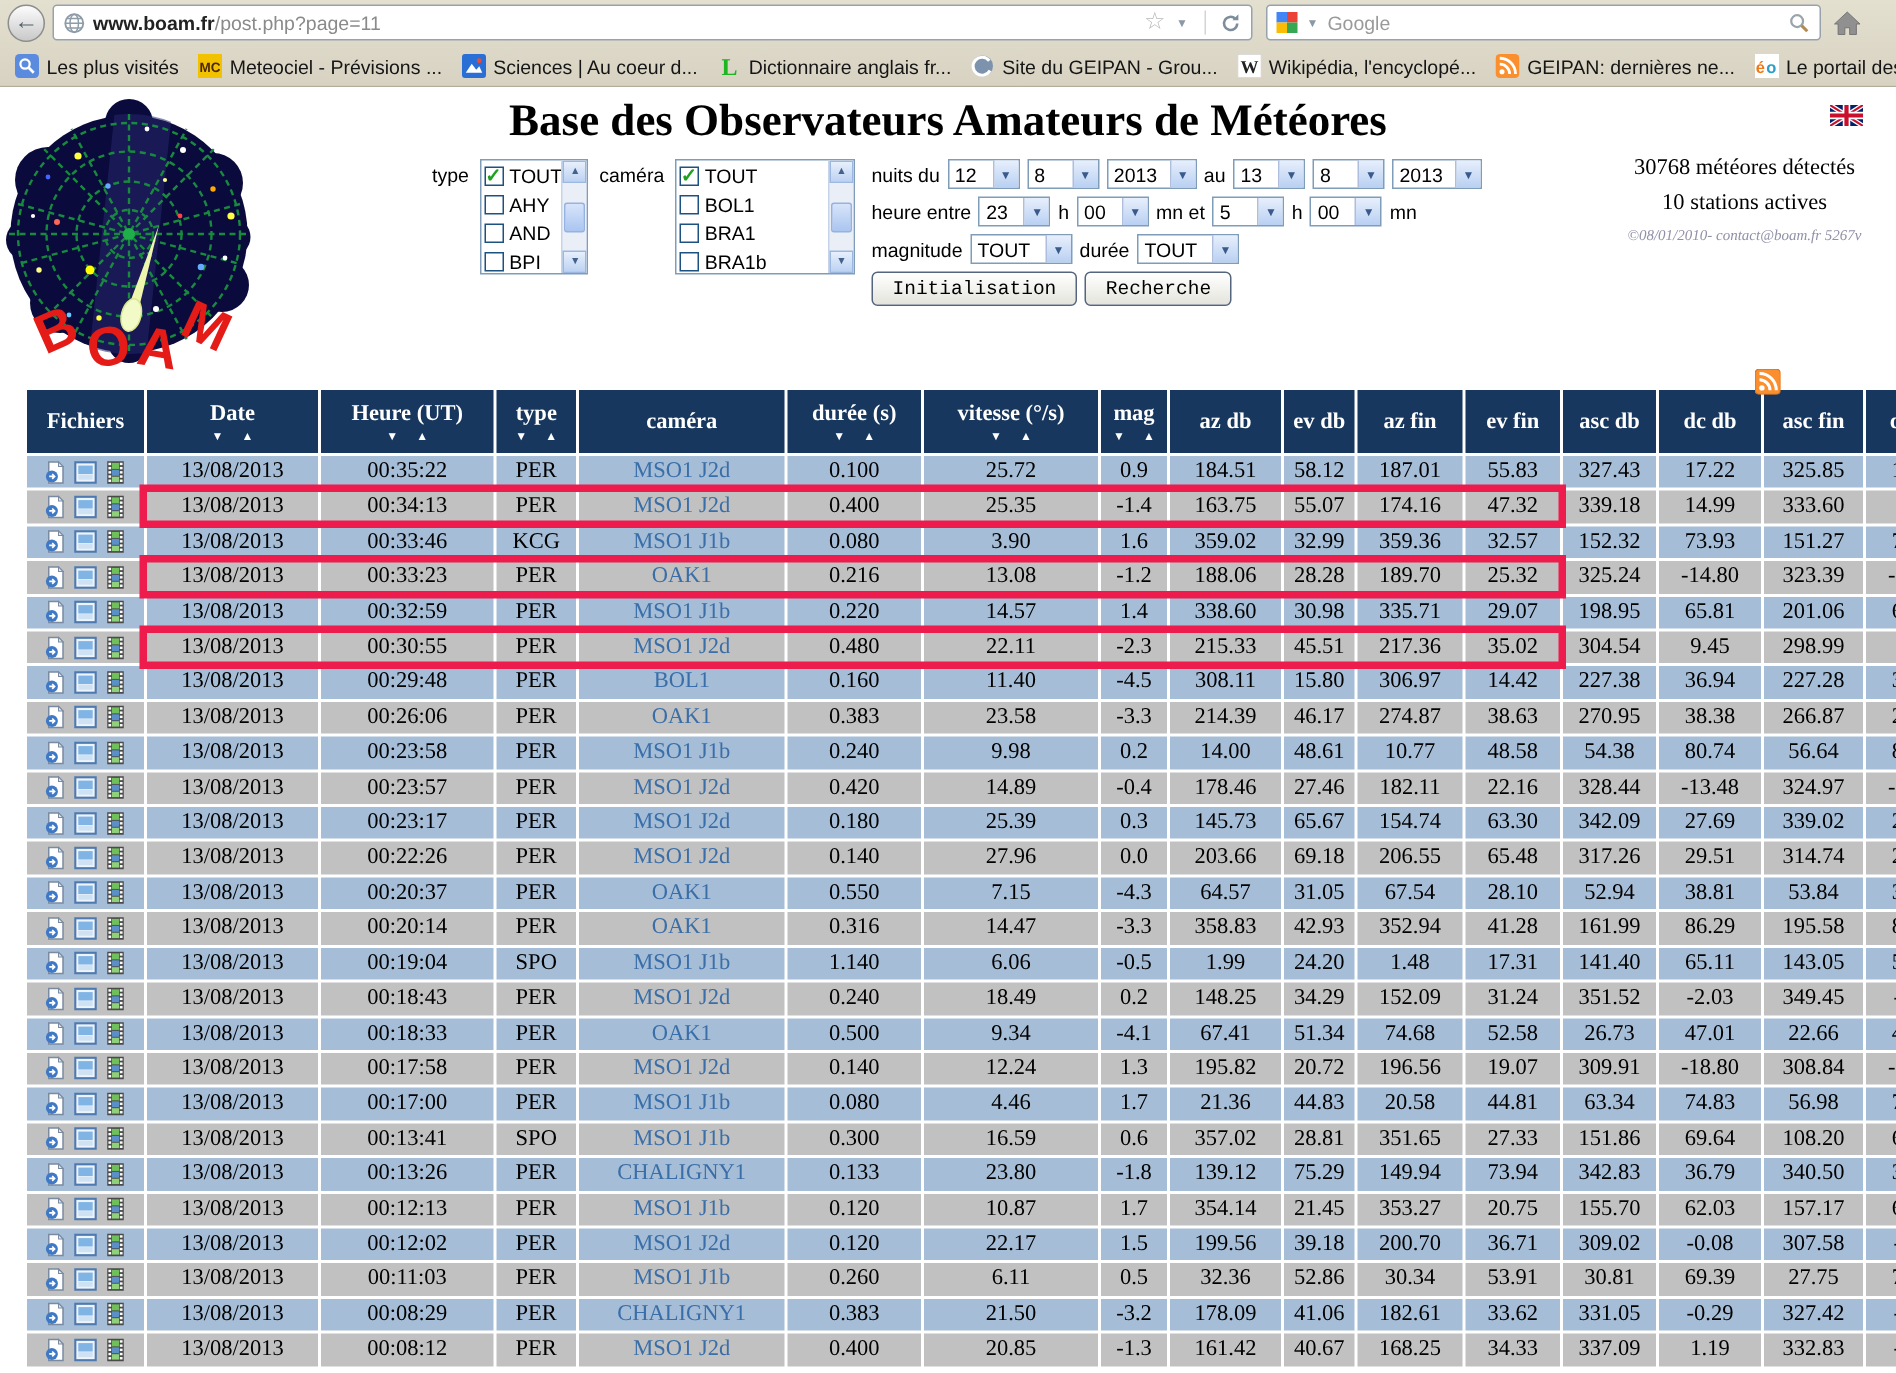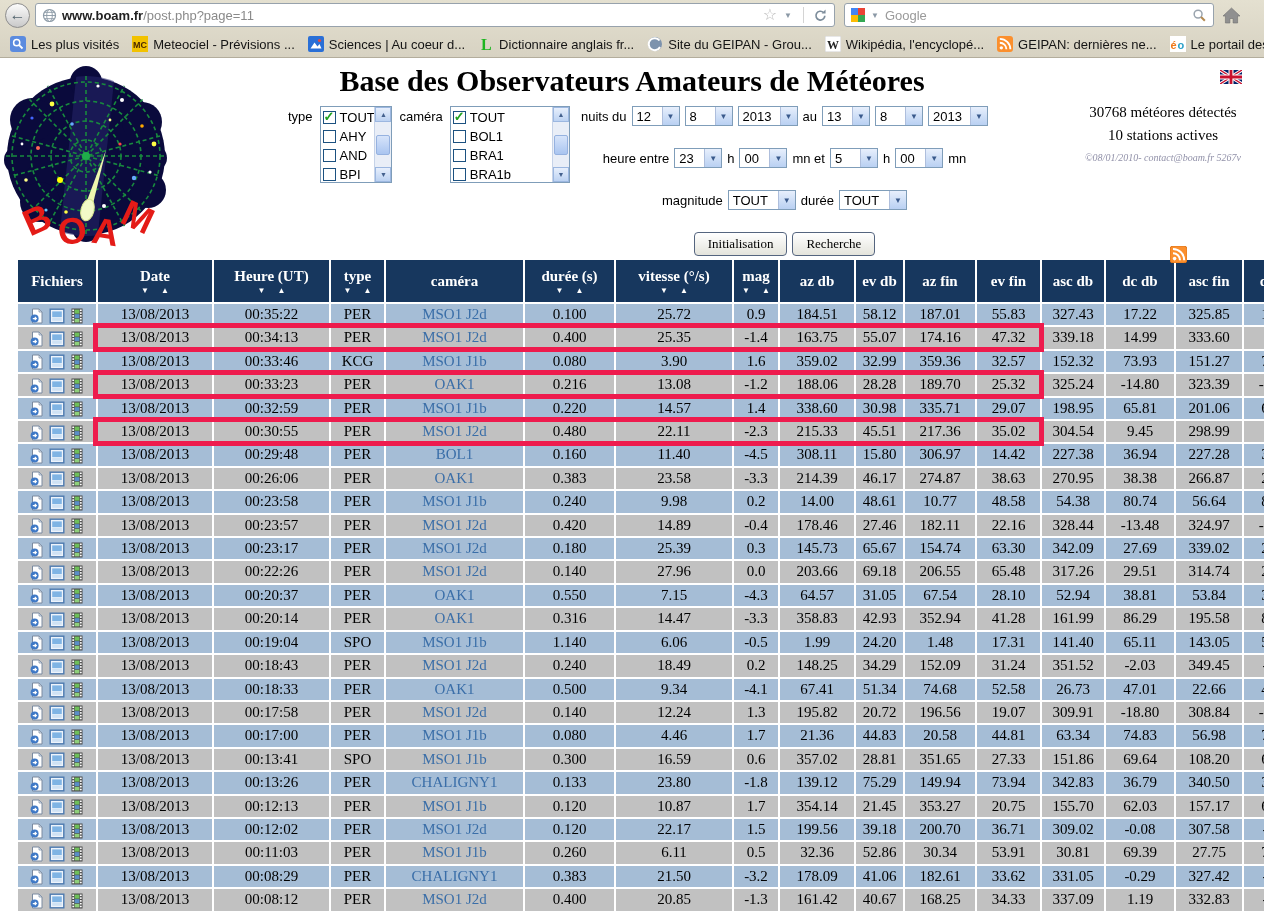--- a/index.html
+++ b/index.html
@@ -47,28 +47,28 @@
   .listbox{border:1px solid #7f9db9;background:#fff;height:77px;display:flex;overflow:hidden}
   .lb-type{width:80px}.lb-cam{width:132px}
   .opts{flex:1;padding:1px 2px;overflow:hidden}
   .opt{display:flex;align-items:center;gap:4px;height:19px;white-space:nowrap}
   .cb{width:13px;height:13px;border:1px solid #1c5180;background:#fff;position:relative;flex:none}
   .cb.on::after{content:"✓";position:absolute;left:0px;top:-3px;color:#1fa11f;font-size:13px;font-weight:bold}
   .sbar{width:17px;background:#e9eef7;border-left:1px solid #c6d3e8;display:flex;flex-direction:column;justify-content:space-between}
   .sb-btn{height:15px;background:linear-gradient(#e7effc,#bcd2f2);border:1px solid #9cb7e0;color:#44618e;
           font-size:7px;display:flex;align-items:center;justify-content:center}
   .sb-thumb{height:20px;margin:1px 1px;background:linear-gradient(#d7e4fa,#aac5f0);border:1px solid #96b2e0;border-radius:2px}
-  .f-rows{display:flex;flex-direction:column;align-items:center;gap:22px;margin-left:4px;flex:1}
+  .f-rows{display:flex;flex-direction:column;gap:5px;margin-left:4px;flex:1}
   .f-row{display:flex;align-items:center;gap:5px;white-space:nowrap}
   .select{display:inline-flex;align-items:center;border:1px solid #7f9db9;background:#fff;height:20px;padding-left:4px}
   .select .val{display:inline-block;text-align:left}
   .sel-btn{width:17px;height:18px;margin-left:3px;background:linear-gradient(#e7effc,#b9d0f2);
            border-left:1px solid #aebedc;color:#3a5a8c;font-size:8px;display:flex;align-items:center;justify-content:center}
   .btn{border:1px solid #55657f;border-radius:4px;background:linear-gradient(#ffffff,#e4e4dc);
-       padding:3px 13px;font-size:13px;font-family:Liberation Serif, serif}
+       padding:3px 13px;font-size:13px;font-family:Liberation Mono, monospace}
   .centre-row{position:absolute;left:0;top:152px;width:100%;display:flex;justify-content:center;align-items:center;gap:6px;transform:translateX(30px)}
   .inputbox{width:48px;height:22px;border:1px solid #7f9db9;font-size:13px;padding:1px 4px;background:#fff;font-family:"Liberation Sans",sans-serif}
 
   
   .sidebar{position:absolute;right:6px;top:100px;width:190px;text-align:center;font-family:"Liberation Serif",serif}
   .side-link{display:block;color:#24409a;font-size:15px;line-height:21px;text-decoration:none;cursor:pointer}
   .side-stat{font-size:15px;line-height:22px;color:#000;margin-top:1px}
   .copyright{font-size:10px;font-style:italic;color:#9090a8;margin-top:6px}
   .rss-abs{position:absolute;left:1170px;top:246px;width:17px;height:17px;z-index:6}
 

